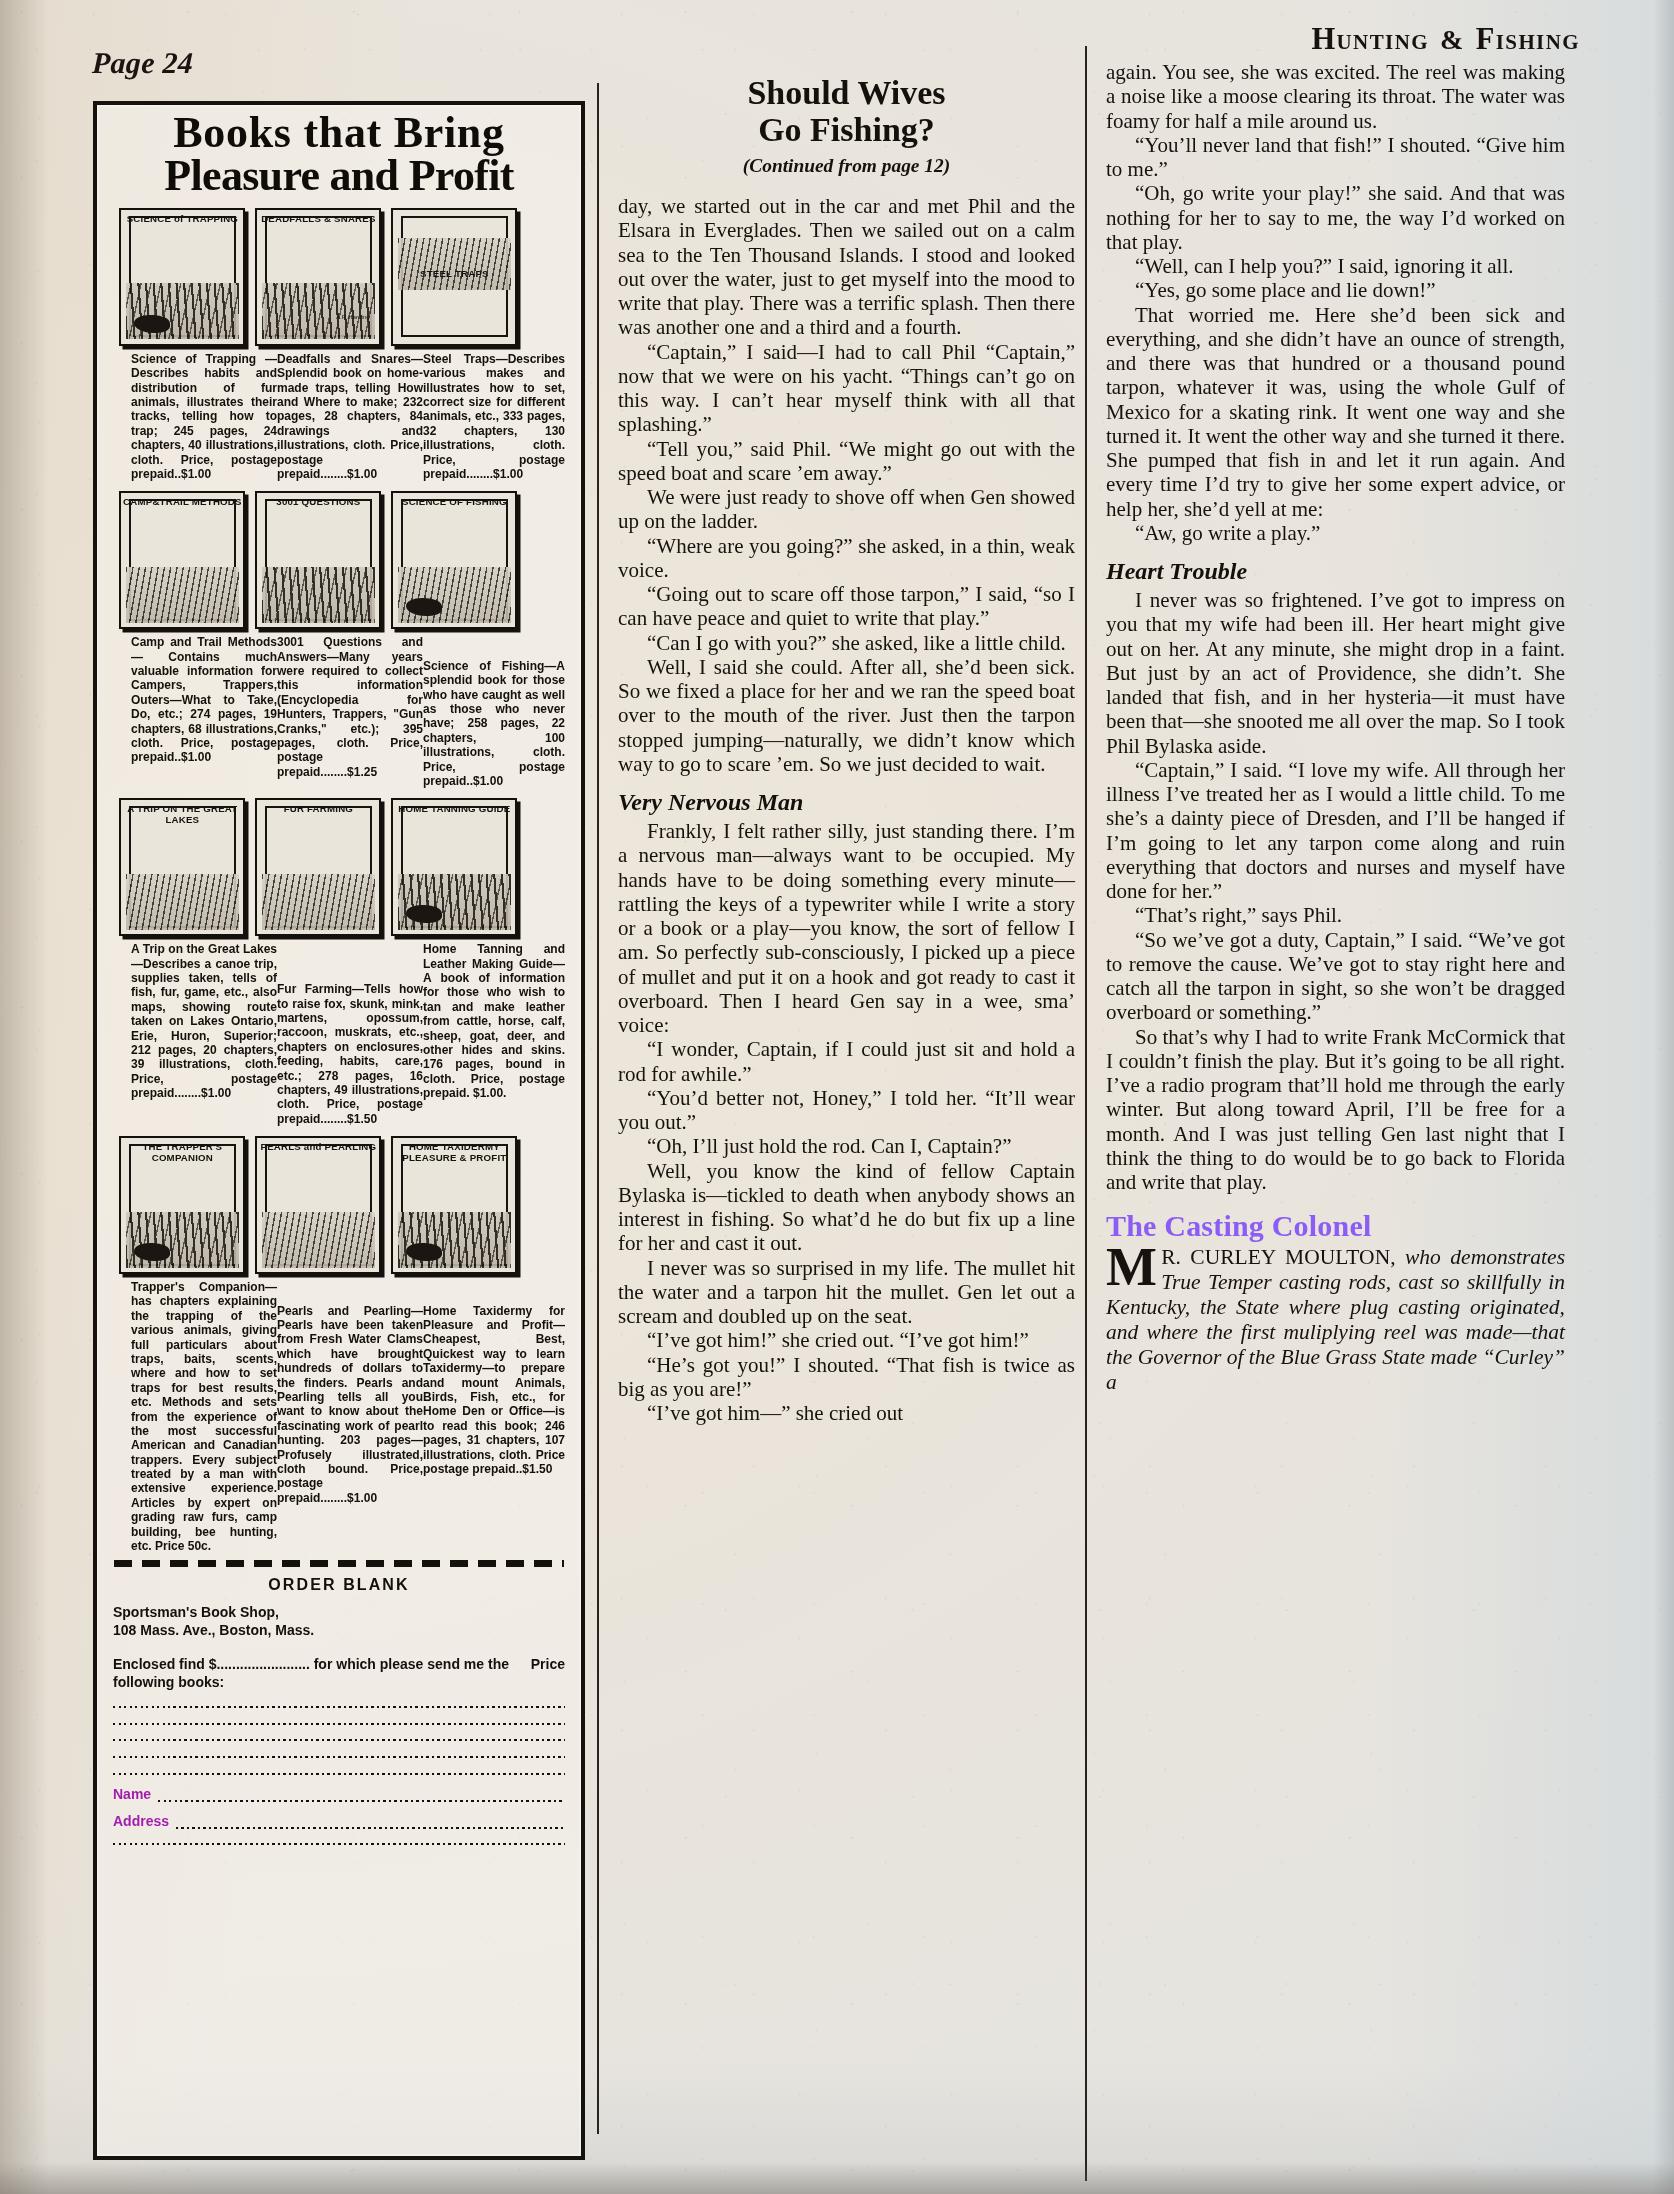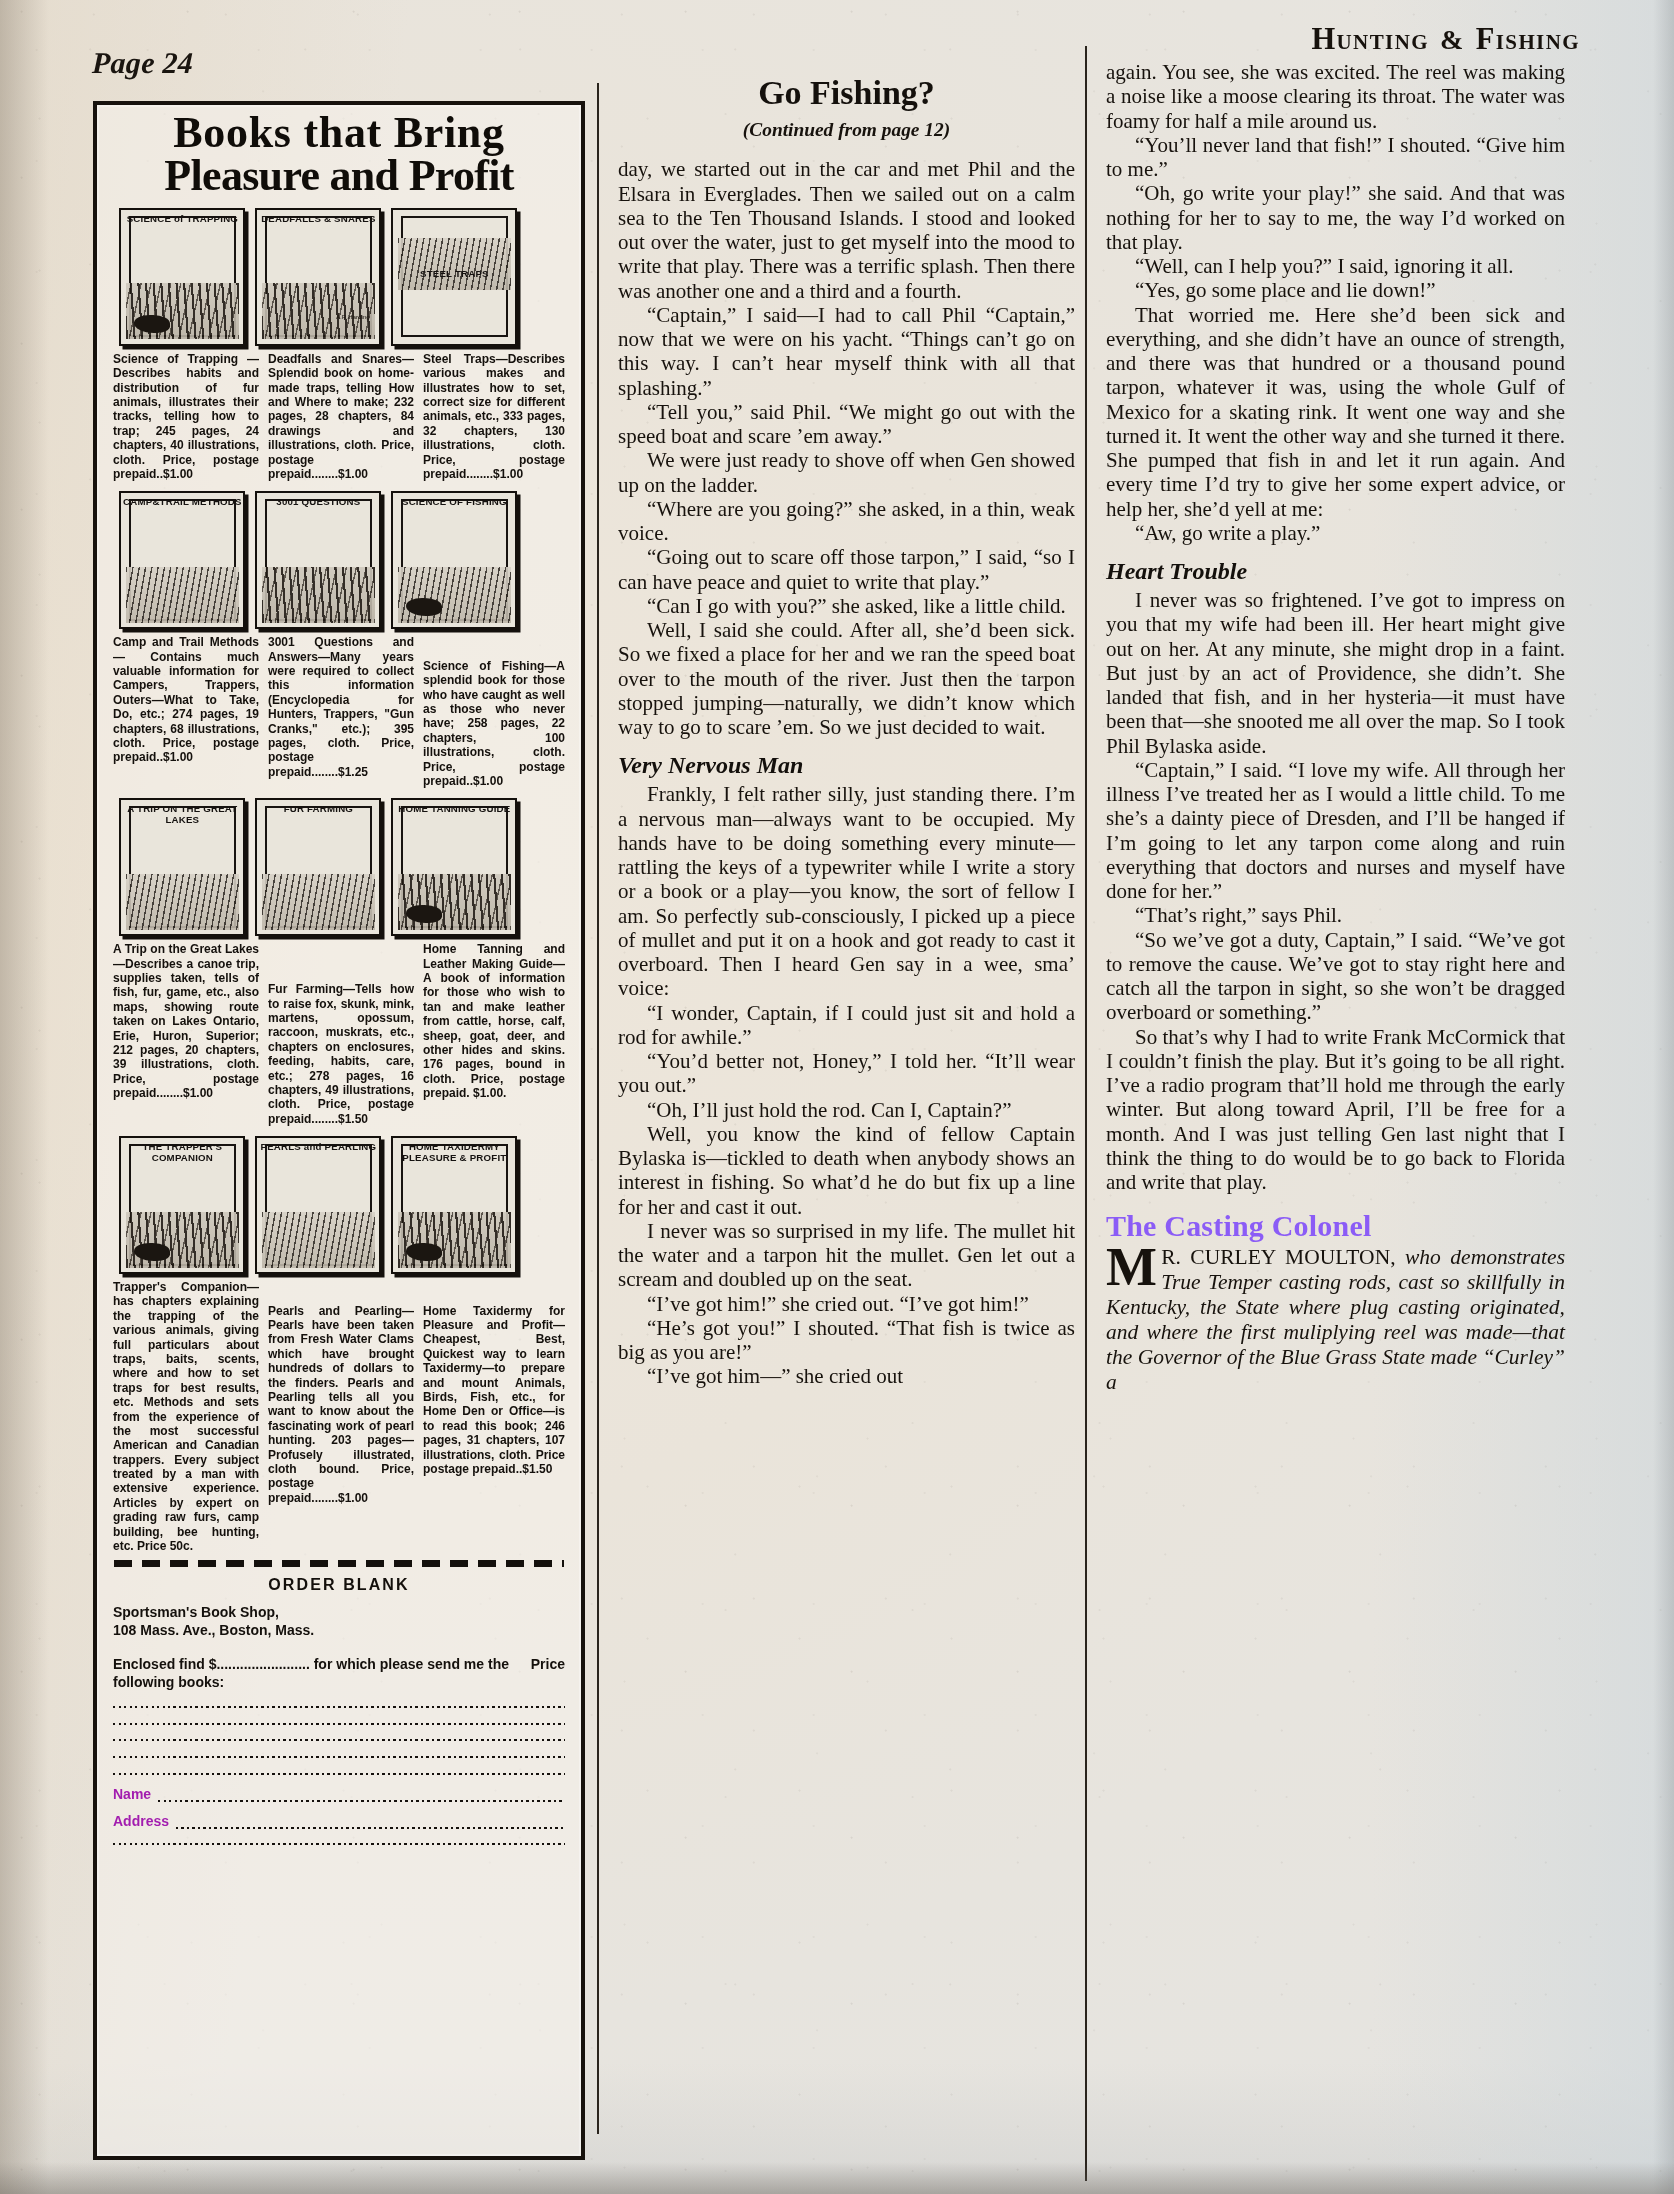--- a/index.html
+++ b/index.html
@@ -117,21 +117,21 @@
     position:absolute;right:9.7px;bottom:23.6px;font-size:6.2px;
     font-family:"Liberation Sans", sans-serif;color:#1a1510;
   }
   .bookimg.plain .art{
     background:
       repeating-linear-gradient(100deg, rgba(26,21,16,.85) 0 1.4px, rgba(0,0,0,0) 1.4px 6.2px),
       linear-gradient(180deg,#d7d1c6,#bdb6a9);
   }
 
   
-  .caprow{display:flex;justify-content:space-between;margin:6.2px 2.8px 0 2.8px;}
+  .caprow{display:flex;justify-content:flex-end;margin:6.2px 2.8px 0 2.8px;}
   .cap{
     width:146px;
     font-family:"Liberation Sans", sans-serif;
     font-weight:700;
     font-size:12px;line-height:1.2;
     color:#14100c;
     text-align:justify;
     -webkit-hyphens:none;hyphens:none;
   }
   .cap.narrow{width:142px;}
@@ -399,20 +399,21 @@
     <div class="namerow">
       <span class="lbl">Address</span>
       <span class="ln"></span>
     </div>
     <div class="fillline"></div>
   </div>
 </div>
 
 <div class="col col2">
   <div class="artitle">
+    <span>Should Wives</span>
     <span>Go Fishing?</span>
   </div>
   <div class="contd">(Continued from page 12)</div>
 
   <div class="body c2-start">
     <p class="noind">day, we started out in the car and met Phil and the Elsara in Everglades. Then we sailed out on a calm sea to the Ten Thousand Islands. I stood and looked out over the water, just to get myself into the mood to write that play. There was a terrific splash. Then there was another one and a third and a fourth.</p>
     <p>“Captain,” I said—I had to call Phil “Captain,” now that we were on his yacht. “Things can’t go on this way. I can’t hear myself think with all that splashing.”</p>
     <p>“Tell you,” said Phil. “We might go out with the speed boat and scare ’em away.”</p>
     <p>We were just ready to shove off when Gen showed up on the ladder.</p>
     <p>“Where are you going?” she asked, in a thin, weak voice.</p>

